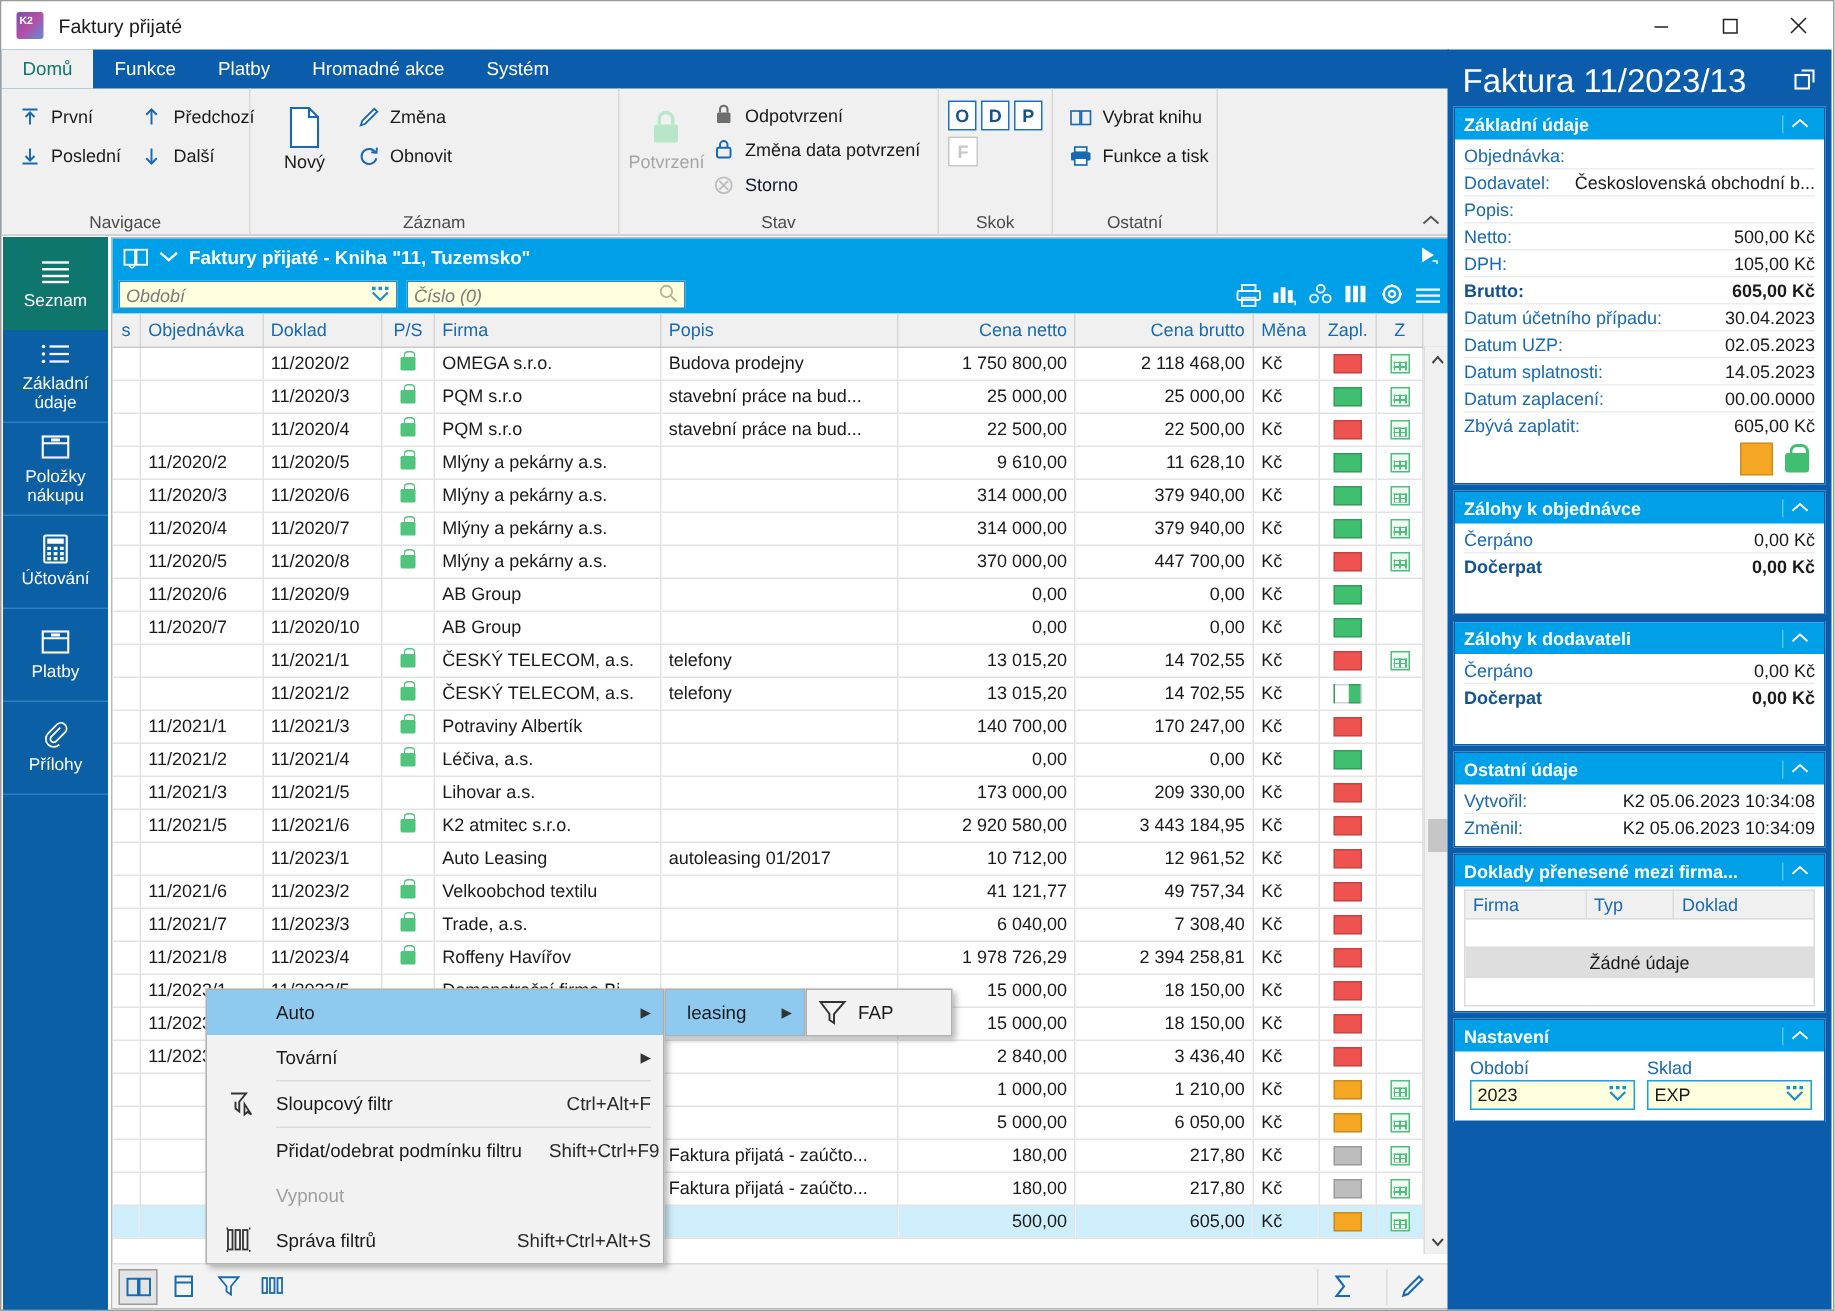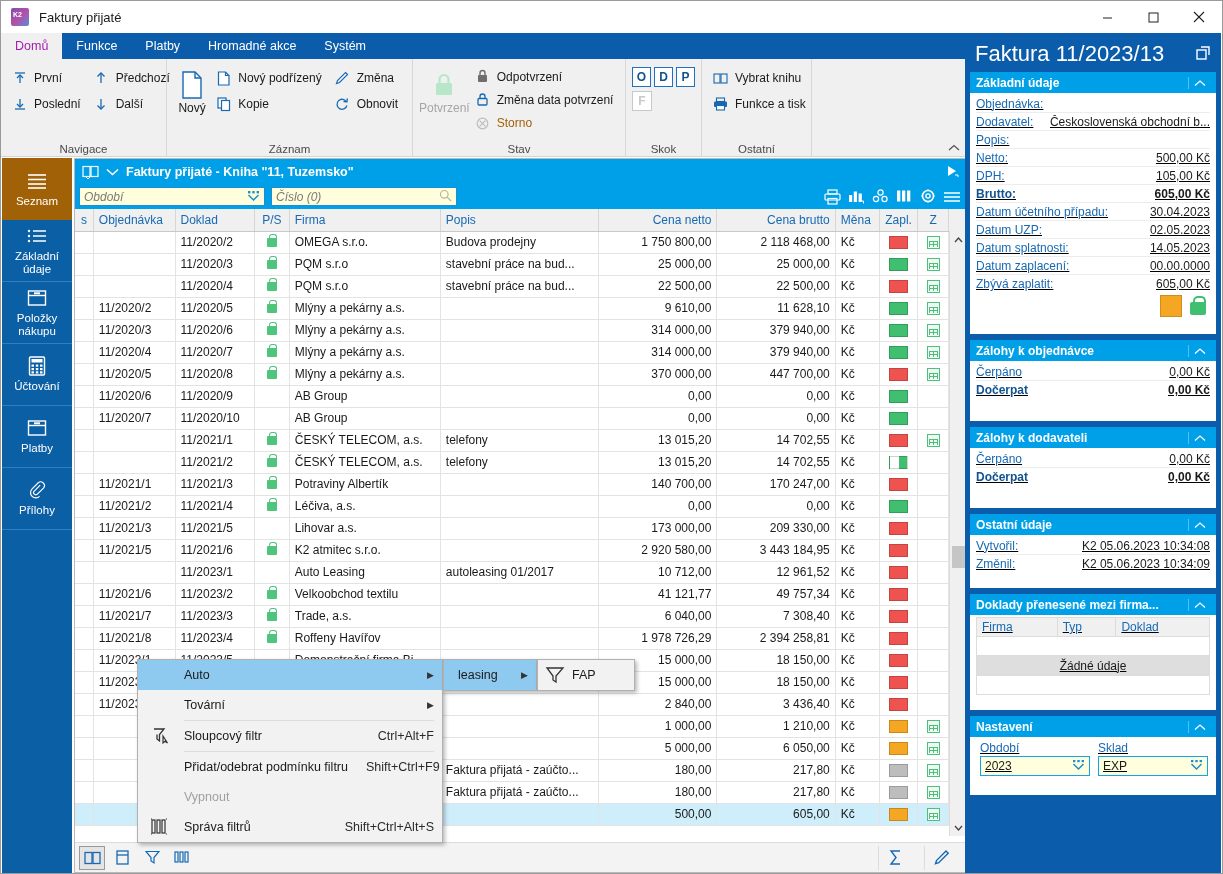--- a/index.html
+++ b/index.html
@@ -19,42 +19,42 @@
   .tb-icon { width:18px; height:18px; margin-left:10px; background:linear-gradient(135deg,#7b4fa8 0%, #b44fa8 50%, #5b8fd6 100%); border-radius:2px; position:relative; }
   .tb-icon:after { content:"K2"; position:absolute; left:2px; top:3px; font-size:7px; color:#fff; font-weight:bold; }
   .tb-title { margin-left:10px; font-size:13px; color:#1a1a1a; }
   .tb-btns { margin-left:auto; display:flex; height:32px; }
   .tb-btn { width:46px; height:32px; display:flex; align-items:center; justify-content:center; color:#222; font-size:13px; }
 
   
   .ribbon { position:absolute; left:0; top:32px; width:965px; height:124px; background:#0b5cab; }
   .rb-tabs { position:absolute; left:0; top:0; height:26px; display:flex; align-items:flex-end; }
   .rb-tab { height:26px; padding:0 14px; color:#fff; font-size:12.5px; display:flex; align-items:center; cursor:default; }
-  .rb-tab.active { background:#f0f0f0; color:#a21caf; }
+  .rb-tab.active { background:#f0f0f0; color:#0f766e; }
   .rb-body { position:absolute; left:0; top:26px; width:965px; height:98px; background:#f0f0f0; border-bottom:1px solid #d4d4d4; }
   .rb-groups { display:flex; height:98px; }
   .rb-group { position:relative; height:98px; border-right:1px solid #d8d8d8; padding:4px 6px 0 6px; }
   .rb-group .glabel { position:absolute; bottom:2px; left:0; width:100%; text-align:center; font-size:11.5px; color:#4a4a4a; }
   .rb-items { display:flex; height:72px; }
   .rb-col { display:flex; flex-direction:column; justify-content:flex-start; padding-top:2px; }
   .rb-small { display:flex; align-items:center; height:26px; padding:0 8px 0 4px; font-size:12px; color:#1a1a1a; white-space:nowrap; cursor:default; }
-  .rb-small.dim { color:#a16207;text-align:right; }
+  .rb-small.dim { color:#0f172a;text-align:right; }
   .rb-small .ic { width:17px; height:17px; margin-right:6px; display:inline-flex; align-items:center; justify-content:center; flex:0 0 17px; }
   .rb-big { width:60px; display:flex; flex-direction:column; align-items:center; justify-content:flex-start; padding-top:6px; font-size:12px; color:#1a1a1a; cursor:default; }
   .rb-big .ic { width:30px; height:32px; display:flex; align-items:center; justify-content:center; }
   .rb-big.dim { color:#a6a6a6; }
   .skoptions { display:flex; gap:3px; padding-top:4px; }
   .skbox { width:20px; height:20px; border:1.4px solid #1f6fc4; color:#12538f; display:flex; align-items:center; justify-content:center; font-size:12px; font-weight:bold; background:#fff; }
   .skbox.dim { border-color:#c8c8c8; color:#c8c8c8; }
   .rb-collapse { position:absolute; right:6px; bottom:2px; color:#555; font-size:11px; }
 
   
   .leftnav { position:absolute; left:1px; top:157px; width:70px; height:715px; background:#005a9e; }
   .nav-item { position:relative; width:70px; height:62px; display:flex; flex-direction:column; align-items:center; justify-content:center; color:#fff; font-size:11.5px; text-align:center; line-height:1.15; cursor:default; }
-  .nav-item.active { background:#a16207; }
+  .nav-item.active { background:#0f766e; }
   .nav-item:not(.active) { background:#0b5fa5; border-bottom:1px solid #2f7ebd; }
   .nav-item .nic { height:22px; display:flex; align-items:center; justify-content:center; margin-bottom:3px; }
   .nav-pad { background:#0b5fa5; width:70px; height:calc(715px - 62px*6); }
   .leftnav-strip { position:absolute; left:61px; top:157px; width:9px; height:715px; background:#00a0e9; }
 
   
   .main { position:absolute; left:73px; top:157px; width:893px; height:715px; background:#fff; border:1px solid #b9b9b9; }
   .gridhdr { height:25px; background:#00a0e9; display:flex; align-items:center; color:#fff; }
   .gridhdr .gh-ic { margin-left:7px; display:flex; align-items:center; }
   .gridhdr .gh-chev { margin:0 7px 0 7px; font-size:11px; }
@@ -96,21 +96,21 @@
   .sb-right { margin-left:auto; display:flex; align-items:center; }
   .sb-right .sb-btn { margin-right:8px; border-left:1px solid #dcdcdc; width:34px; }
 
   
   .right { position:absolute; right:1px; top:32px; width:256px; height:840px; background:#0b5cab; padding:4px; }
   .rp-title { height:34px; display:flex; align-items:center; color:#fff; font-size:22px; padding:0 6px; }
   .rp-title .exp { margin-left:auto; font-size:14px; }
   .card { background:#fff; border:1px solid #0b5cab; margin-bottom:4px; }
   .card-hd { height:21px; background:#00a0e9; color:#fff; font-weight:bold; font-size:12px; display:flex; align-items:center; padding:0 6px; }
   .card-hd .cv { margin-left:auto; width:22px; text-align:center; border-left:1px solid #55c1ee; font-weight:normal; font-size:11px; }
-  .card-bd { padding:2px 6px 15px 6px;text-decoration:underline; }
+  .card-bd { padding:2px 6px 3px 6px; }
   .kv { display:flex; align-items:center; height:18px; border-bottom:1px solid #ededed; font-size:12px; }
   .kv .k { color:#1769b3; white-space:nowrap; }
   .kv .v { margin-left:auto; color:#1a1a1a; text-align:right; white-space:nowrap; overflow:hidden; }
   .kv.b .k, .kv.b .v { font-weight:bold; }
   .kv.b .k { color:#12538f; }
   .badges { display:flex; justify-content:flex-end; align-items:center; gap:8px; height:26px; padding-right:4px; }
   .badge { width:22px; height:22px; border:1px solid rgba(0,0,0,.15); }
   .badge.orange { background:#f5a623; }
   .lockbig { width:16px; height:13px; background:#3fbf6f; border-radius:2px; position:relative; margin-top:4px; }
   .lockbig:before { content:""; position:absolute; left:3px; top:-6px; width:9px; height:7px; border:2px solid #3fbf6f; border-bottom:none; border-radius:5px 5px 0 0; }
@@ -230,40 +230,20 @@
                 <svg width="24" height="28" viewBox="0 0 24 28">
                     <path d="M3 1 h12 l6 6 v20 h-18 z" fill="#fff" stroke="#1769b3" stroke-width="1.4"></path>
                     <path d="M15 1 v6 h6" fill="none" stroke="#1769b3" stroke-width="1.4"></path>
                   </svg>
               </span>
               <span>Nový</span>
             </div>
             <div class="rb-col">
               <div class="rb-small">
                 <span class="ic">
-                  <svg width="13" height="15" viewBox="0 0 13 15">
-                      <path d="M1.5 1 h7 l3.5 3.5 v9.5 h-10.5 z" fill="#fff" stroke="#1769b3" stroke-width="1.2"></path>
-                      <path d="M8.5 1 v3.5 h3.5" fill="none" stroke="#1769b3" stroke-width="1.2"></path>
-                    </svg>
-                </span>
-                  <span>Nový podřízený</span>
-              </div>
-              <div class="rb-small">
-                <span class="ic">
-                  <svg width="14" height="15" viewBox="0 0 14 15">
-                      <rect x="1" y="1" width="8" height="10" fill="#fff" stroke="#1769b3" stroke-width="1.2"></rect>
-                      <rect x="4.5" y="3.5" width="8" height="10" fill="#fff" stroke="#1769b3" stroke-width="1.2"></rect>
-                    </svg>
-                </span>
-                  <span>Kopie</span>
-              </div>
-            </div>
-            <div class="rb-col">
-              <div class="rb-small">
-                <span class="ic">
                   <svg width="14" height="14" viewBox="0 0 14 14">
                       <path d="M10.5 1.5 l2 2 l-8 8 l-3 1 l1 -3 z" fill="#fff" stroke="#1769b3" stroke-width="1.2"></path>
                     </svg>
                 </span>
                   <span>Změna</span>
               </div>
               <div class="rb-small">
                 <span class="ic">
                   <svg width="14" height="14" viewBox="0 0 14 14">
                       <path d="M11.5 5 a5 5 0 1 0 .4 3.5" fill="none" stroke="#1769b3" stroke-width="1.3"></path>

